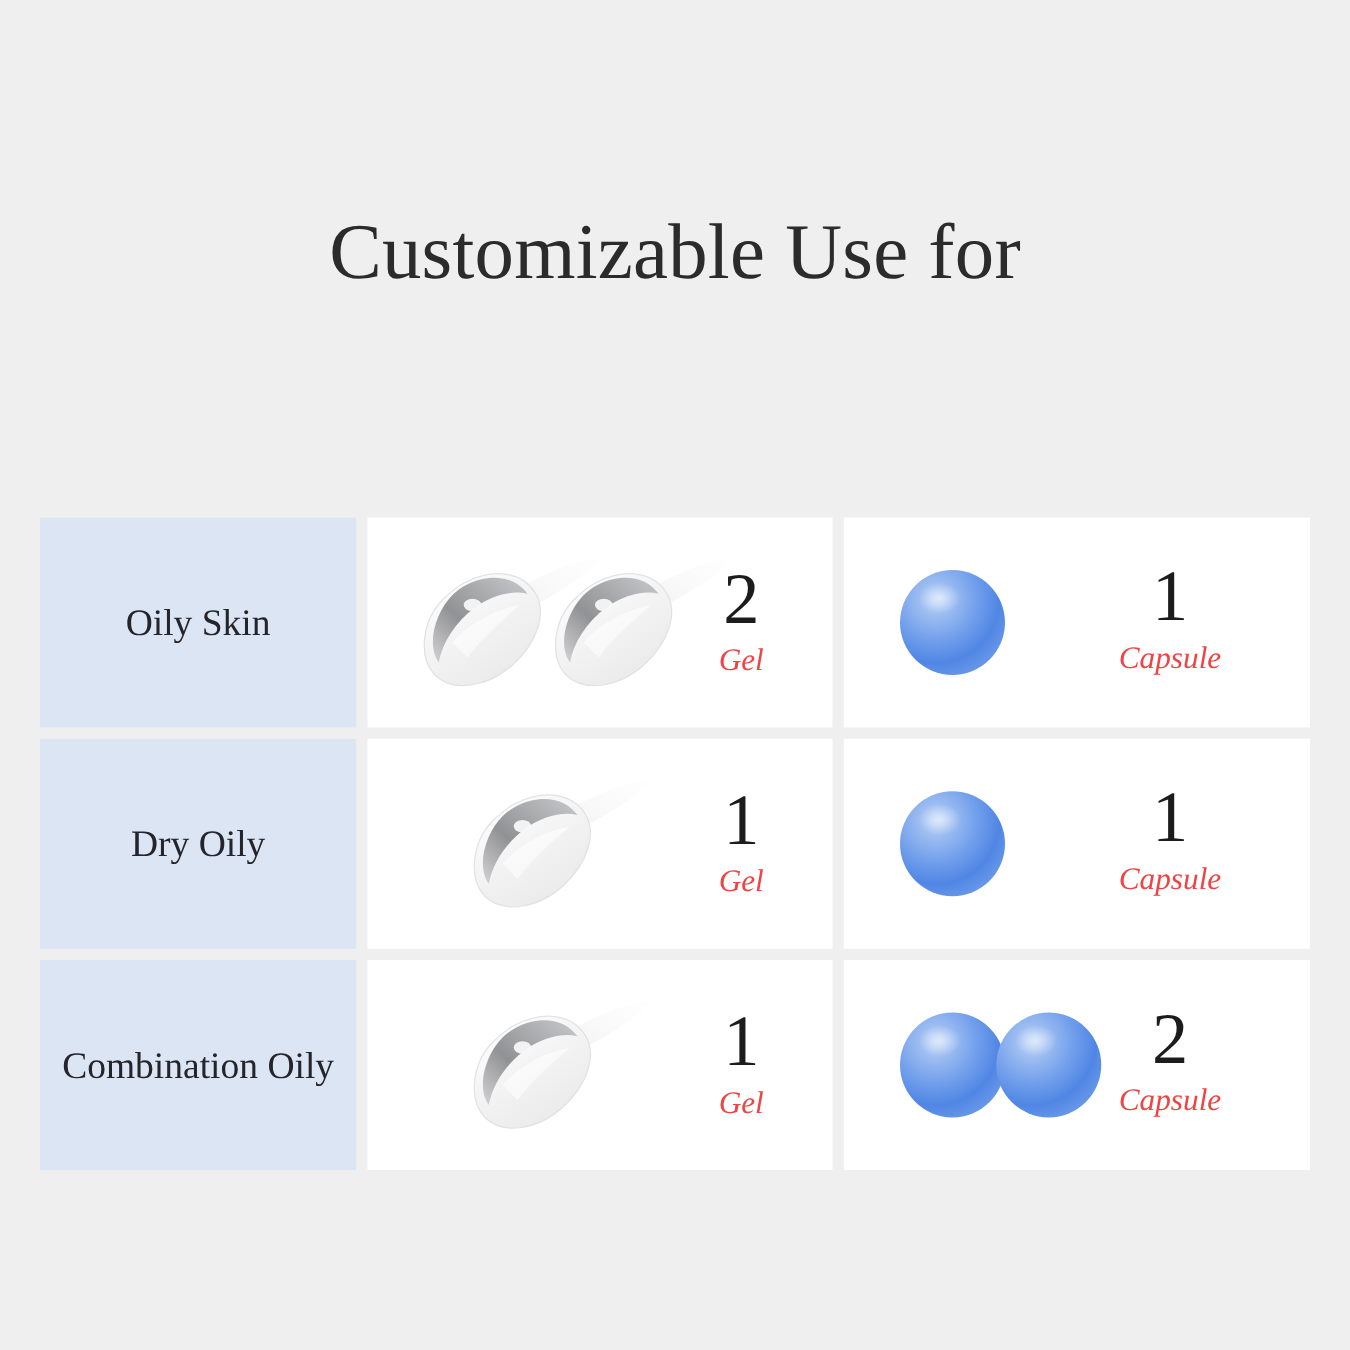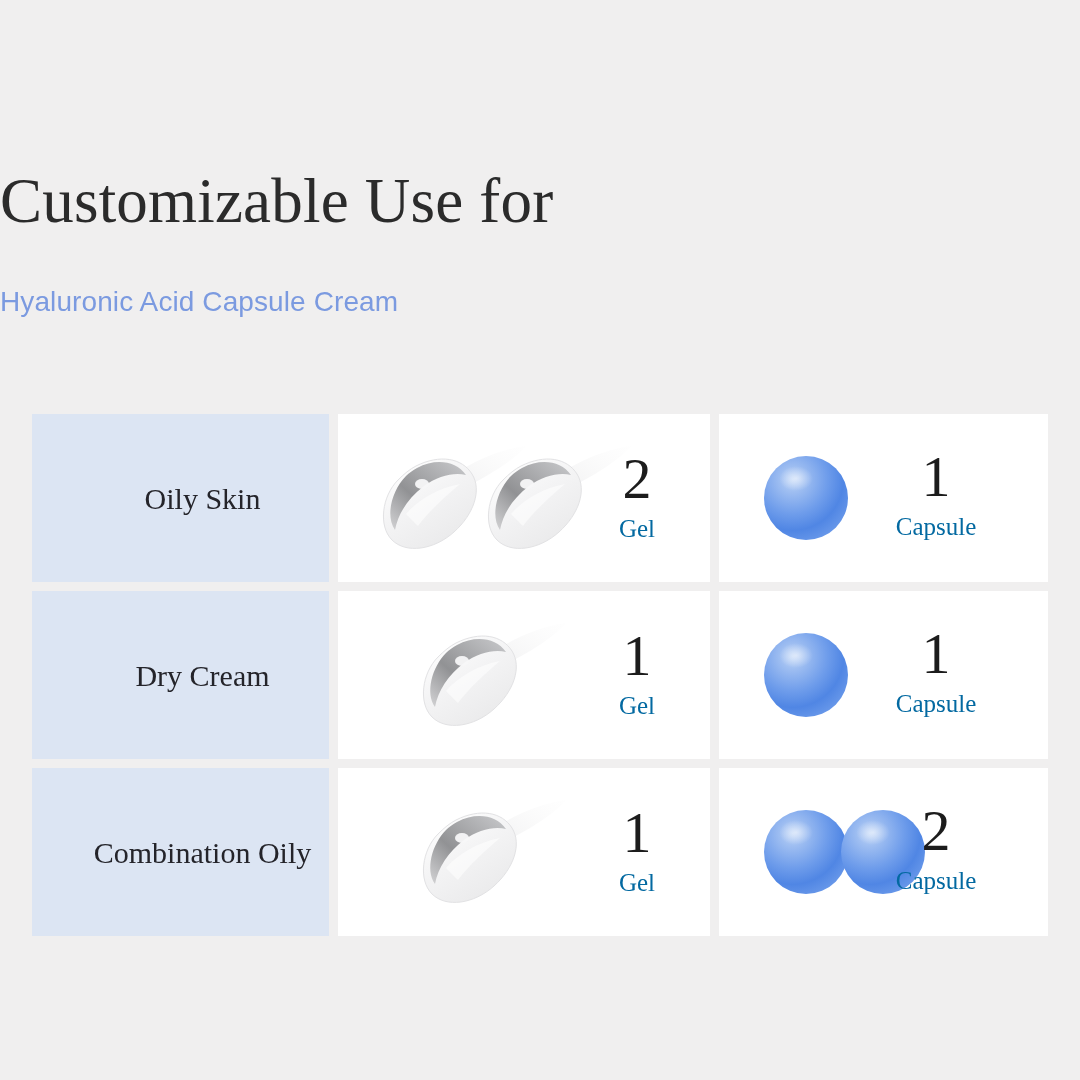--- a/index.html
+++ b/index.html
@@ -14,21 +14,21 @@
     overflow: hidden;
     position: relative;
   }
 
   
   .header {
     position: absolute;
     left: 0;
     top: 118px;
     width: 1080px;
-    text-align: left;
+    text-align: center;
   }
   .title {
     font-family: "Liberation Serif", serif;
     font-size: 63px;
     line-height: 83px;
     color: #2b2b2b;
     font-weight: 400;
     letter-spacing: 0.2px;
   }
   .title-line { display: block; }
@@ -57,21 +57,20 @@
     gap: 9px;
     height: 168px;
   }
   .cell-label {
     width: 253px;
     background: #dce5f3;
     display: flex;
     align-items: center;
     justify-content: center;
     text-align: left;
-    padding-left: 44px;
   }
   .cell-label .label-text {
     font-family: "Liberation Serif", serif;
     font-size: 30px;
     line-height: 43px;
     color: #24242a;
     display: block;
     padding: 0 10px;
   }
   .cell-media {
@@ -98,22 +97,23 @@
     line-height: 58px;
     color: #1c1c1c;
     font-weight: 400;
   }
   .amount .unit {
     display: block;
     margin-top: 8px;
     font-family: "Liberation Serif", serif;
     font-size: 25px;
     line-height: 26px;
-    color: #0369a1;
+    color: #ef4444;
     font-weight: 400;
+    font-style: italic;
   }
   .cell-gel .amount { right: 18px; top: 36px; width: 110px; }
   .cell-capsule .amount { right: 42px; top: 34px; width: 140px; }
 
   
   .gel-stage {
     position: absolute;
     left: 18px;
     top: 0;
     width: 310px;
@@ -161,21 +161,20 @@
   }
   .capsule + .capsule { margin-left: -7px; }
 </style>
 </head>
 <body>
 
 <div class="header">
   <h1 class="title">
     <span class="title-line">Customizable Use for</span>
   </h1>
-  <div class="subtitle">Hyaluronic Acid Capsule Cream</div>
 </div>
 
 <div class="table">
 
   <div class="row">
     <div class="cell-label">
       <span class="label-text">Oily Skin</span>
     </div>
 
     <div class="cell-media cell-gel">
@@ -245,21 +244,21 @@
       </div>
       <div class="amount">
         <span class="num">1</span>
         <span class="unit">Capsule</span>
       </div>
     </div>
   </div>
 
   <div class="row">
     <div class="cell-label">
-      <span class="label-text">Dry Cream</span>
+      <span class="label-text">Dry Oily</span>
     </div>
 
     <div class="cell-media cell-gel">
       <div class="gel-stage">
         <div class="gel gel-single">
           <svg viewBox="0 0 150 112">
             <defs>
               <linearGradient id="gsm3" x1="0" y1="1" x2="1" y2="0">
                 <stop offset="0%" stop-color="#ffffff" stop-opacity="0"></stop>
                 <stop offset="45%" stop-color="#ececed" stop-opacity="0.85"></stop>

